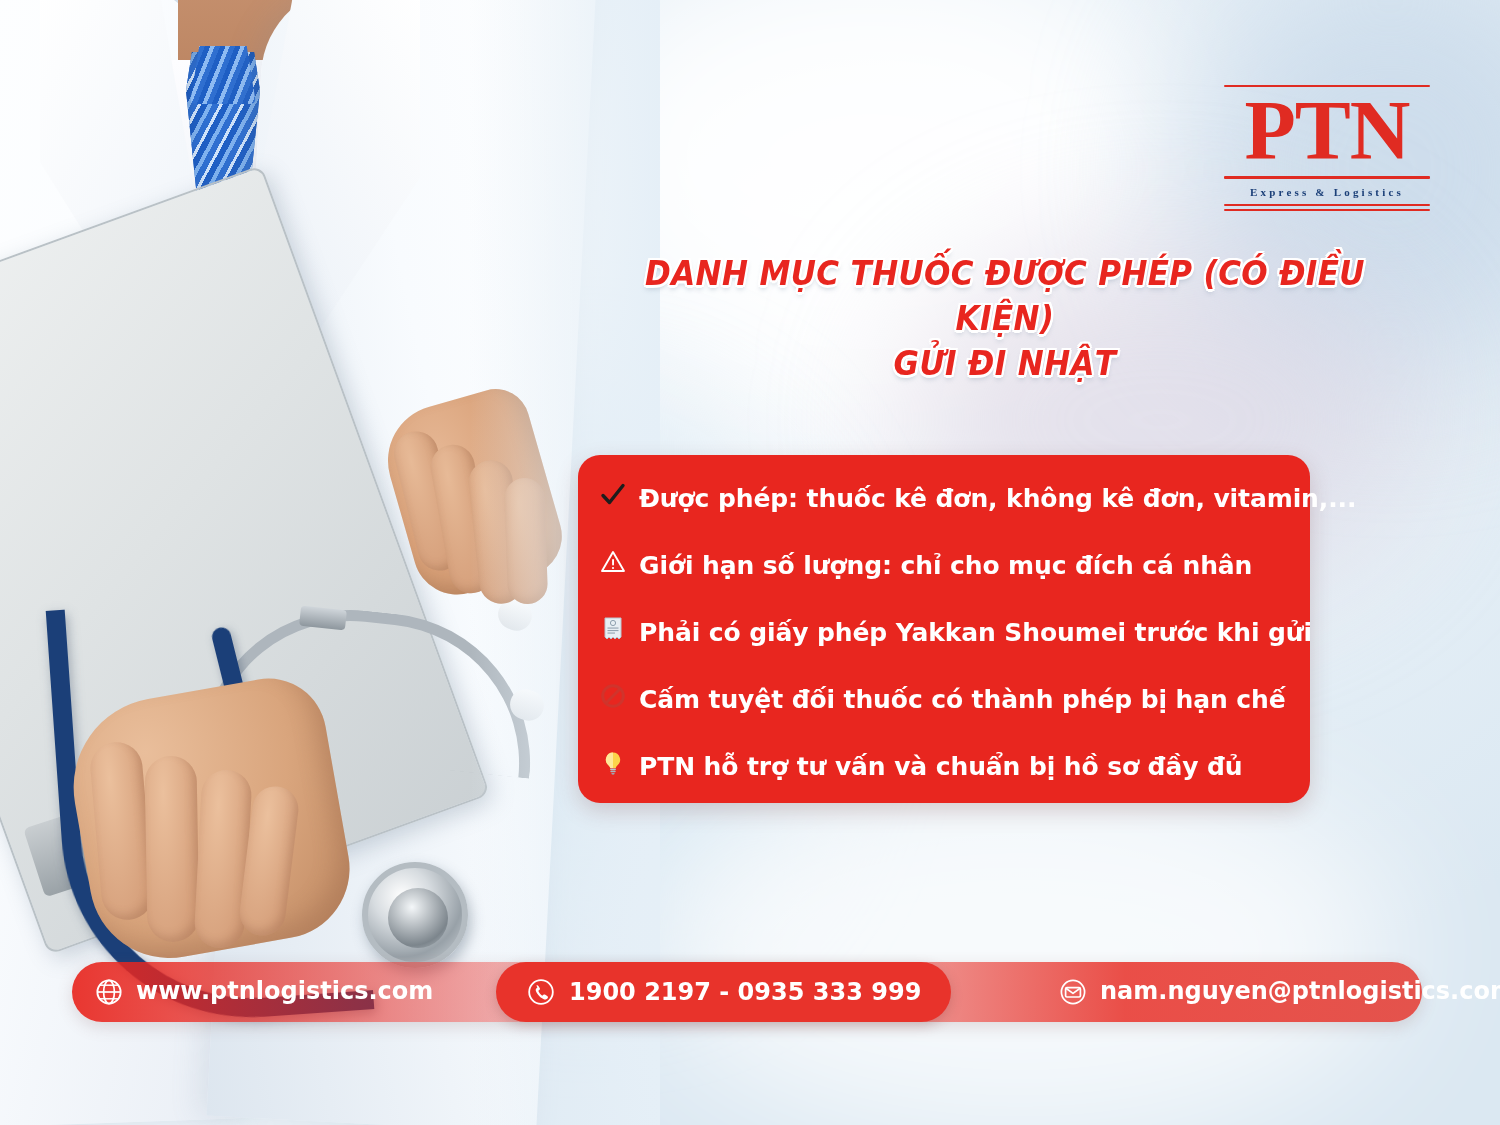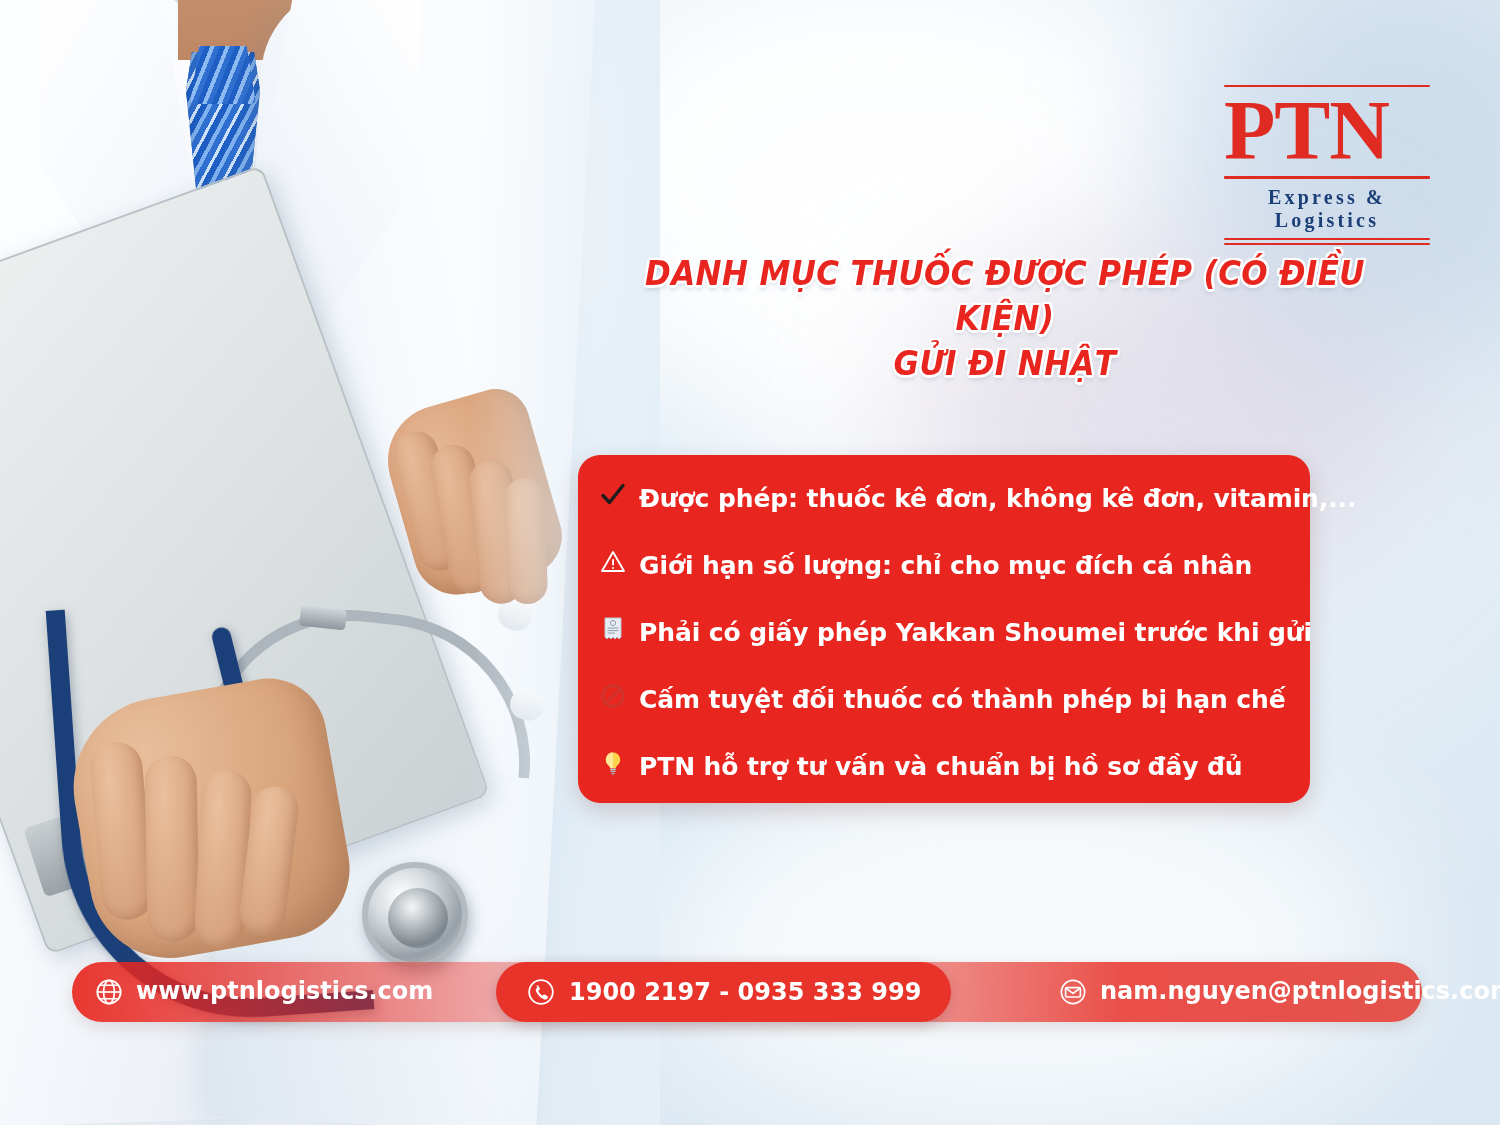--- a/index.html
+++ b/index.html
@@ -160,26 +160,26 @@
     background:linear-gradient(90deg, rgba(234,241,247,0) 0%, rgba(231,240,247,.55) 45%, rgba(229,239,247,1) 100%);
   }
 
   
   #logo{ position:absolute; left:1224px; top:82px; width:206px; }
   .logo-rule{ height:3px; background:#e02b22; margin:3px 0; border-radius:1px; }
   .logo-rule.thin{ height:2px; }
   .logo-word{
     font-family:"Liberation Serif", serif;
     font-weight:700; font-size:84px; line-height:.92;
-    color:#e02b22; letter-spacing:-1px; text-align:left;
+    color:#e02b22; letter-spacing:-1px; text-align:center;
     padding:2px 0 4px;
   }
   .logo-sub{
     font-family:"Liberation Serif", serif;
-    font-weight:700; font-size:20px; letter-spacing:3.2px;
+    font-weight:700; font-size:11px; letter-spacing:3.2px;
     color:#1b3f78; text-align:center; padding:4px 0 3px;
   }
 
   
   #title{
     position:absolute; left:580px; top:252px; width:850px;
     text-align:center;
     font-family:"DejaVu Sans", sans-serif;
     font-weight:700; font-style:italic;
     font-size:33px; line-height:1.36;

